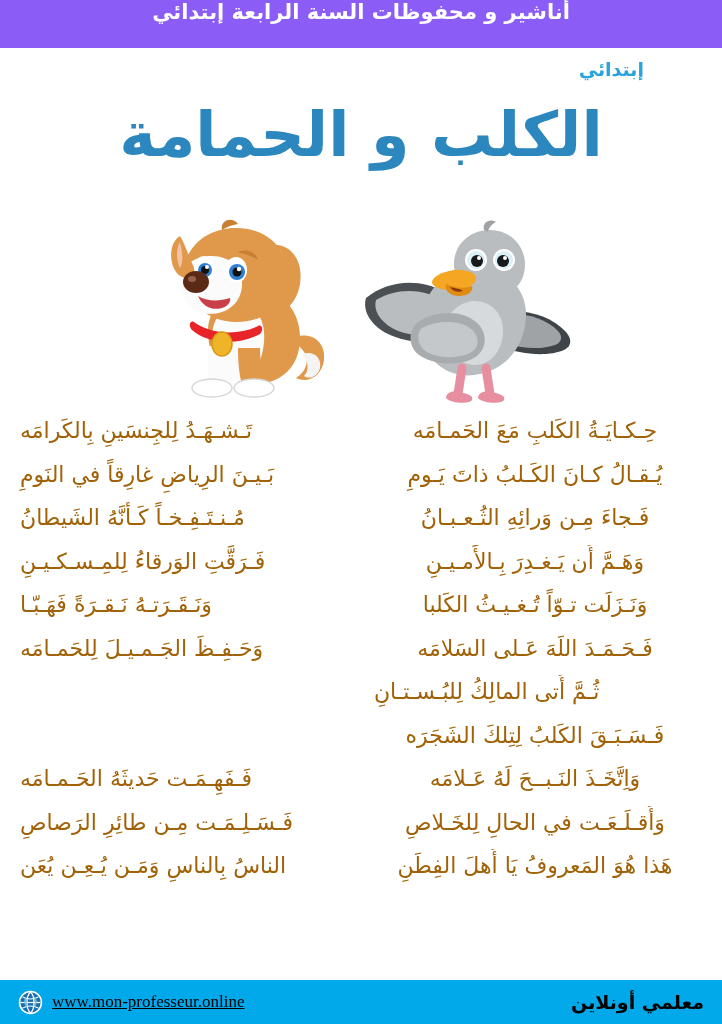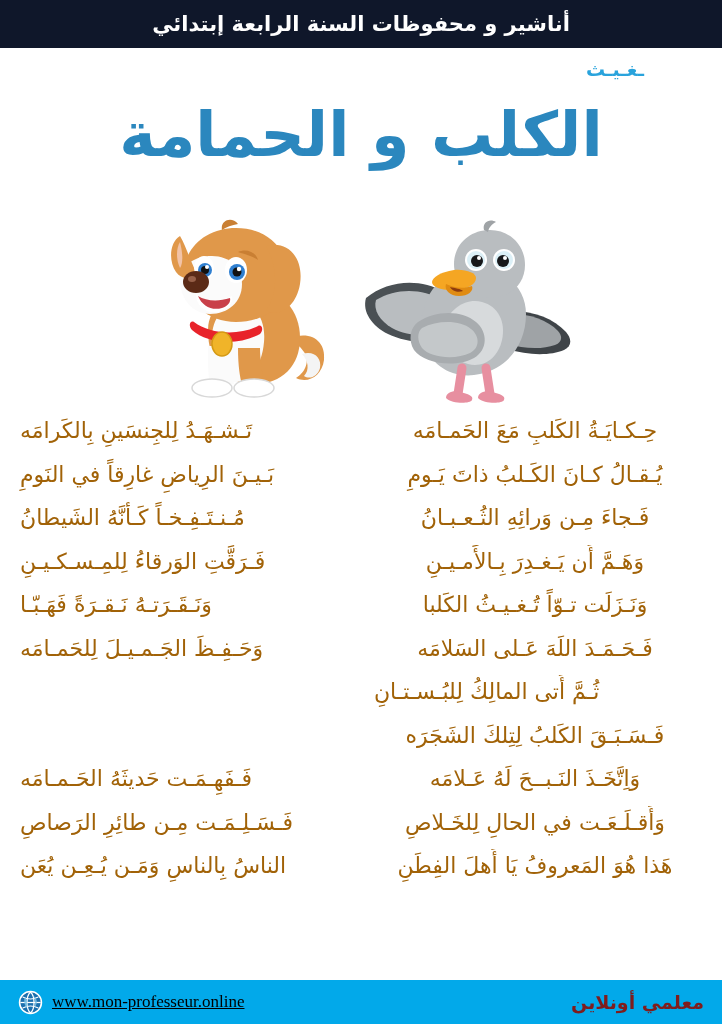--- a/index.html
+++ b/index.html
@@ -21,23 +21,22 @@
     height: 1024px;
     position: relative;
     display: flex;
     flex-direction: column;
     background: #ffffff;
   }
 
   
   .header-bar {
     height: 48px;
-    background: #0f172a;
-    display: flex;
-    align-items: center;
+    background: #8b5cf6;
+    display: flex;
     justify-content: center;
     flex: 0 0 auto;
   }
   .header-title {
     color: #ffffff;
     font-size: 21px;
     font-weight: bold;
     letter-spacing: 0px;
     direction: rtl;
     white-space: nowrap;
@@ -147,39 +146,39 @@
     height: 25px;
     display: block;
   }
   .footer-url {
     color: #000000;
     font-size: 17px;
     font-family: "Liberation Serif", "DejaVu Serif", serif;
     white-space: nowrap;
   }
   .footer-brand {
-    color: #7f1d1d;
+    color: #000000;
     font-size: 19px;
     font-weight: bold;
     direction: rtl;
     white-space: nowrap;
     font-family: "DejaVu Sans", "Liberation Sans", sans-serif;
   }
 </style>
 </head>
 <body>
 
 <div class="page">
 
   <div class="header-bar">
     <div class="header-title">أناشير و محفوظات السنة الرابعة  إبتدائي</div>
   </div>
 
   <div class="title-block">
-    <div class="kicker">ـغـيـث</div>
+    <div class="kicker">إبتدائي</div>
     <h1 class="main-title">الكلب و الحمامة</h1>
   </div>
 
   <div class="illustrations">
 
     <svg class="art" width="215" height="190" viewBox="0 0 215 190" aria-hidden="true">
 
       <path d="M8 80 C30 62 62 60 86 74 C104 84 110 98 104 110 C92 126 54 128 30 116 C14 108 4 94 8 80 Z" fill="#4a5054"></path>
       <path d="M18 82 C38 70 64 70 84 82 C96 90 100 100 95 108 C84 120 52 120 34 110 C22 103 15 92 18 82 Z" fill="#b9bdc0"></path>
 

